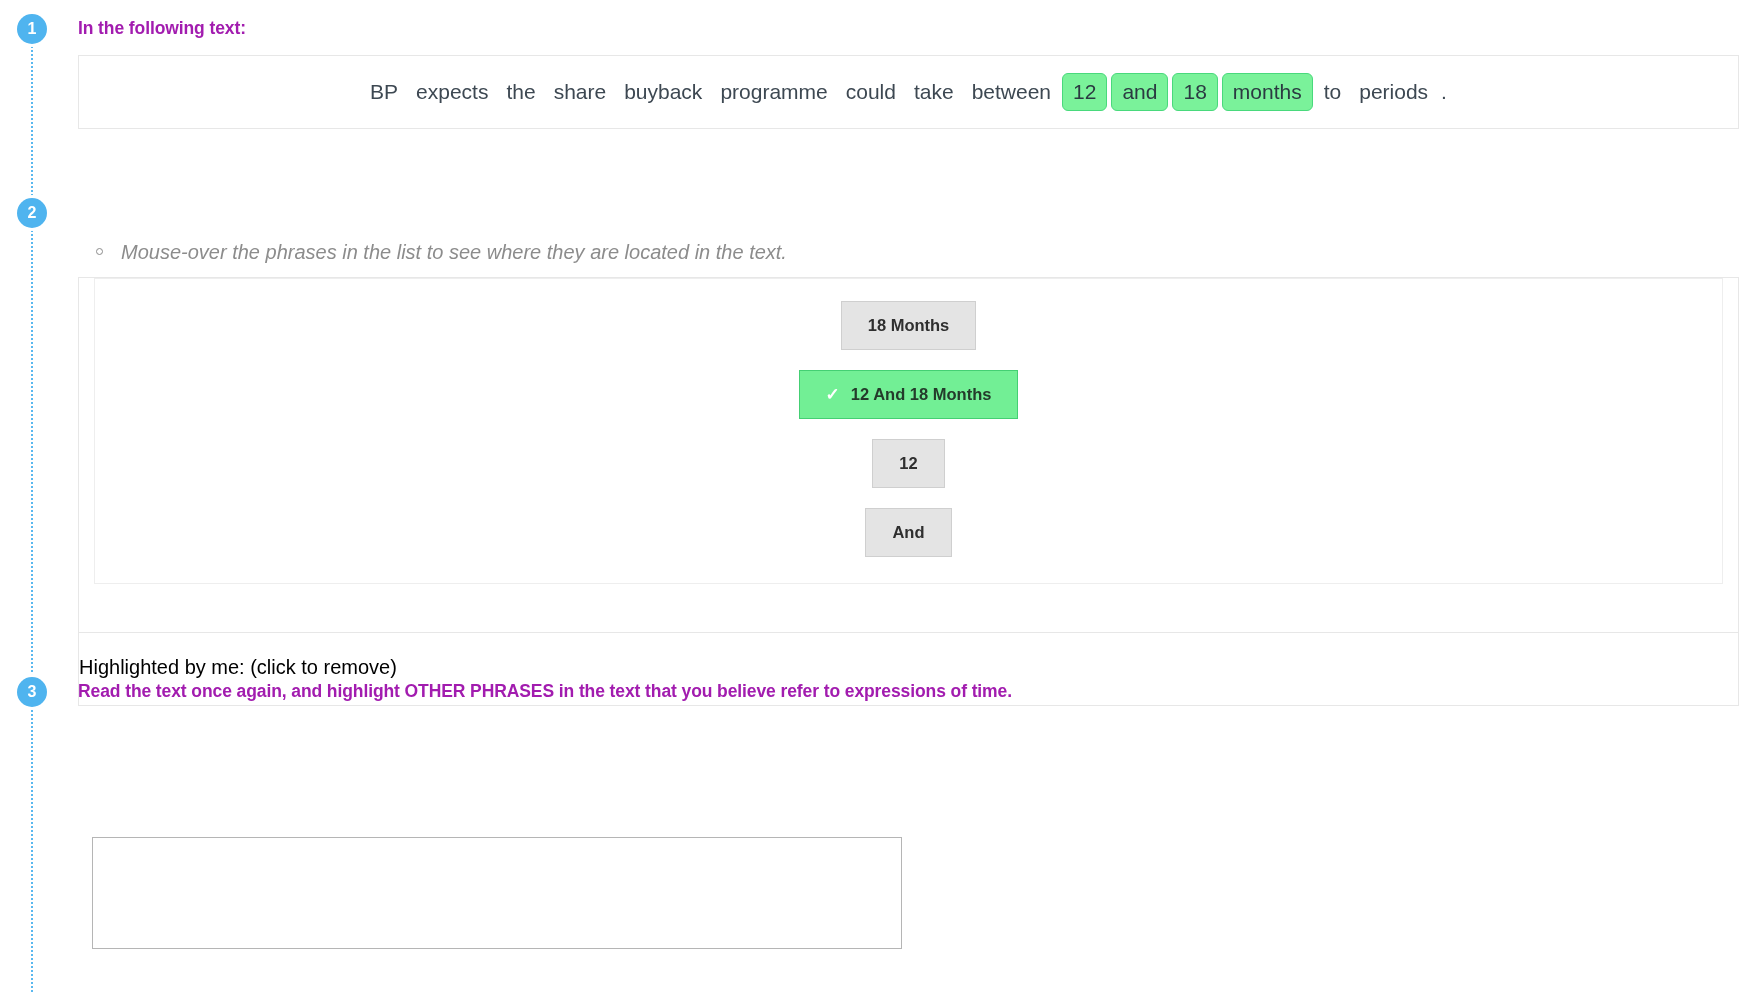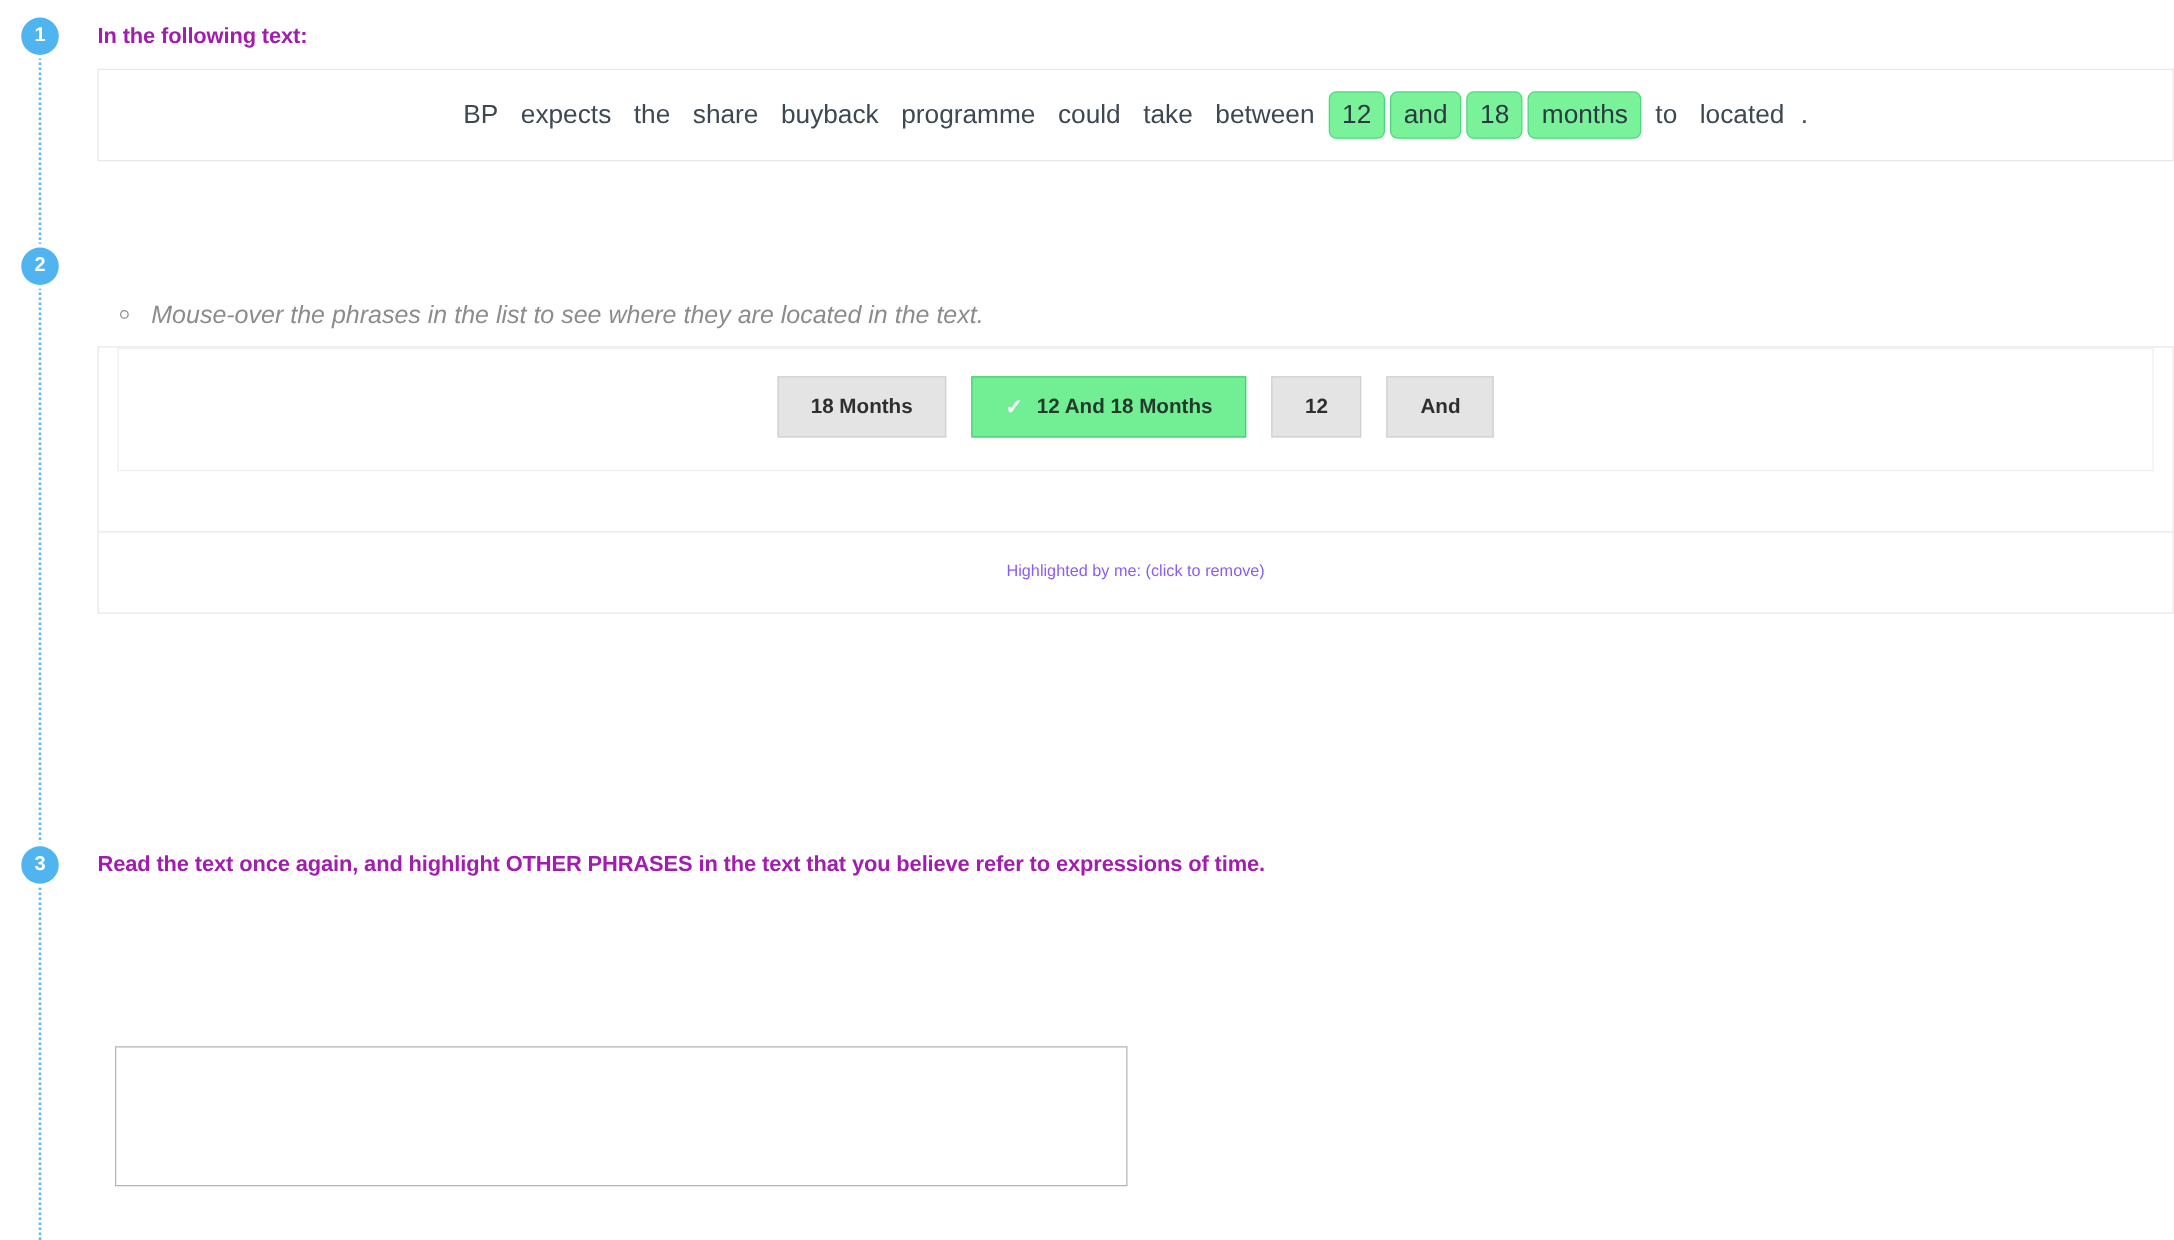--- a/index.html
+++ b/index.html
@@ -163,20 +163,21 @@
     border: 1px solid #eeeeee;
     margin: 0 15px;
     padding: 22px 0 26px 0;
   }
   .chip-row {
     display: flex;
     justify-content: center;
     align-items: center;
     gap: 20px;
     flex-wrap: wrap;
+    flex-direction: column;
   }
   .chip-row + .chip-row { margin-top: 17px; }
   .chip {
     background: #e4e4e4;
     border: 1px solid #cfcfcf;
     color: #2f2f2f;
     font-size: 16.5px;
     font-weight: bold;
     padding: 14px 26px;
     line-height: 1.15;
@@ -195,23 +196,22 @@
     color: #ffffff;
     font-size: 17px;
     font-weight: bold;
     line-height: 1;
   }
   .sel-spacer { height: 48px; }
   .sel-divider {
     border-top: 1px solid #e7e7e7;
   }
   .hl-title {
-    text-align: center;
-    font-size: 13px;
-    color: #8b5cf6;
+    font-size: 20px;
+    color: #000000;
     padding: 23px 0 26px 0;
   }
 
   
   .answer-box {
     position: absolute;
     left: 14px;
     top: 837px;
     width: 810px;
     height: 112px;
@@ -251,21 +251,21 @@
           <span class="tok">buyback</span>
           <span class="tok">programme</span>
           <span class="tok">could</span>
           <span class="tok">take</span>
           <span class="tok">between</span>
           <span class="tok hl">12</span>
           <span class="tok hl">and</span>
           <span class="tok hl">18</span>
           <span class="tok hl">months</span>
           <span class="tok">to</span>
-          <span class="tok">located</span>
+          <span class="tok">periods</span>
           <span class="tok punct">.</span>
         </div>
     </div>
 
 
     <div class="hint-row hint2">
       <span class="bullet"></span>
       <span class="hint-text">Mouse-over the phrases in the list to see where they are located in the text.</span>
     </div>
 

